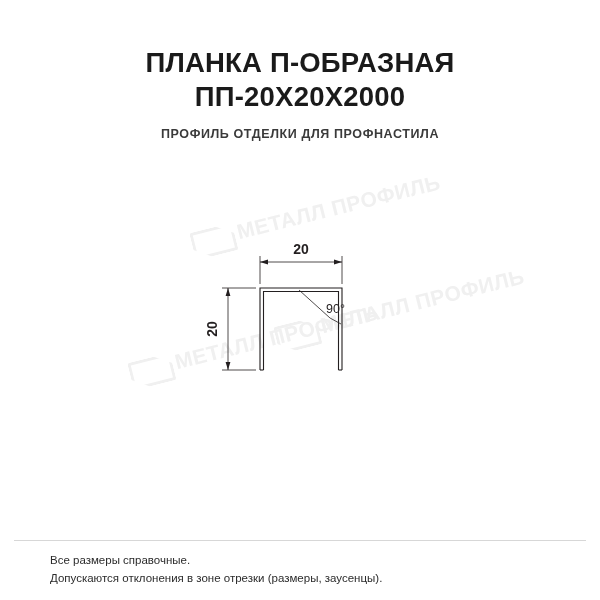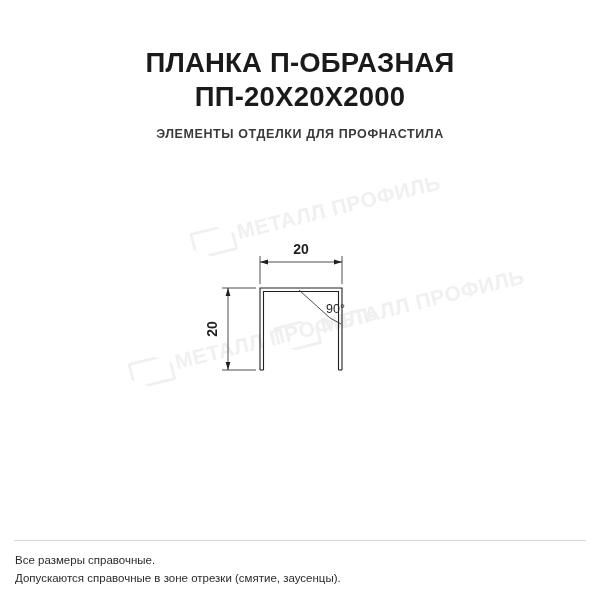--- a/index.html
+++ b/index.html
@@ -109,31 +109,32 @@
   .footer {
     position: absolute;
     left: 15px;
     top: 552px;
     width: 572px;
   }
   .footer-line {
     font-size: 11.5px;
     line-height: 1.55;
     color: #2b2b2b;
+    margin-left: 35px;
   }
 </style>
 </head>
 <body>
 
 <div class="page">
 
   <div class="header">
     <div class="title-main">ПЛАНКА П-ОБРАЗНАЯ</div>
     <div class="title-sub">ПП-20Х20Х2000</div>
-    <div class="title-caption">ЭЛЕМЕНТЫ ОТДЕЛКИ ДЛЯ ПРОФНАСТИЛА</div>
+    <div class="title-caption">ПРОФИЛЬ ОТДЕЛКИ ДЛЯ ПРОФНАСТИЛА</div>
   </div>
 
   <div class="wm wm1">
     <span class="wm-mark"></span>
     <span>МЕТАЛЛ ПРОФИЛЬ</span>
   </div>
   <div class="wm wm2">
     <span class="wm-mark"></span>
     <span>МЕТАЛЛ ПРОФИЛЬ</span>
   </div>
@@ -176,16 +177,16 @@
 
       <text x="217" y="97" text-anchor="middle" font-family="Liberation Sans, sans-serif" font-size="14" font-weight="bold" fill="#231f20" transform="rotate(-90 217 97)">20</text>
 
       <text x="326" y="81" text-anchor="start" font-family="Liberation Sans, sans-serif" font-size="12.5" fill="#231f20">90°</text>
     </svg>
   </div>
 
   <div class="footer-rule"></div>
   <div class="footer">
     <div class="footer-line">Все размеры справочные.</div>
-    <div class="footer-line">Допускаются справочные в зоне отрезки (смятие, заусенцы).</div>
+    <div class="footer-line">Допускаются отклонения в зоне отрезки (размеры, заусенцы).</div>
   </div>
 
 </div>
 
 </body></html>

